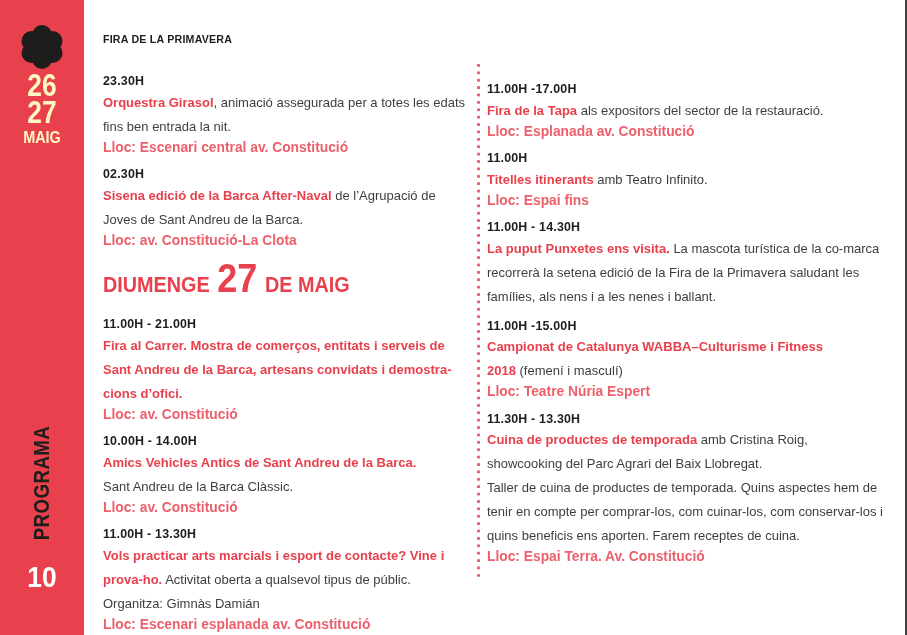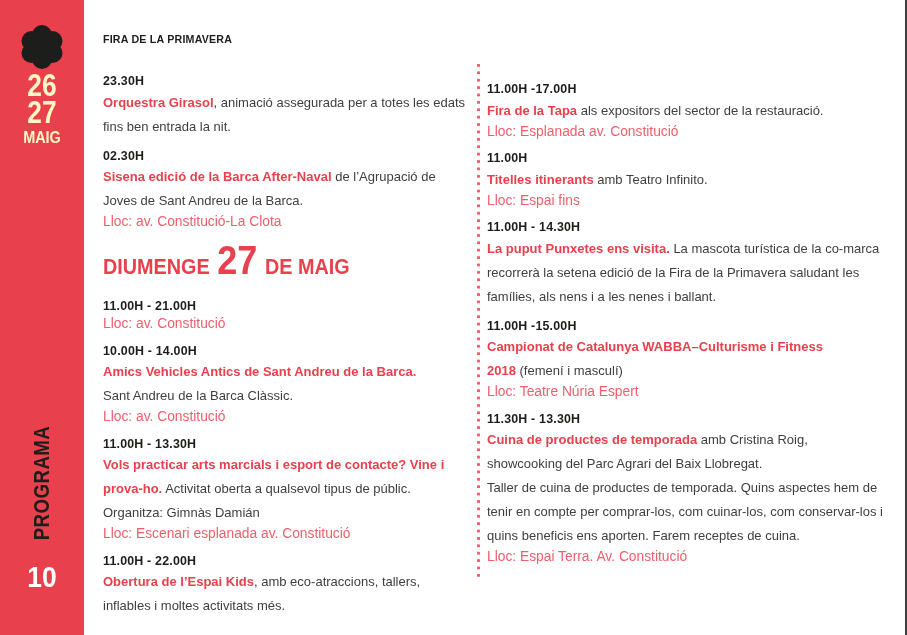--- a/index.html
+++ b/index.html
@@ -30,21 +30,21 @@
              background-image:radial-gradient(circle at 1.5px 1.5px, var(--red-light,#EC5F6B) 1.4px, rgba(0,0,0,0) 1.7px);
              background-size:3px 7.4px; background-repeat:repeat-y; }
 
   
   .event { margin-bottom:7px; }
   .time { display:inline-block; font-size:13.5px; font-weight:700; color:var(--ink,#1D1D1B);
           transform:scaleX(0.92); transform-origin:left bottom; line-height:18.5px; letter-spacing:0.2px; white-space:nowrap; }
   .body { font-size:13px; line-height:24px; color:var(--body,#3E3E3C); }
   .seg-title { color:var(--red,#E8404C); font-weight:700; }
   .seg-bold { font-weight:400; }
-  .lloc { font-size:13.8px; line-height:18.5px; font-weight:400; color:var(--red-light,#EC5F6B); }
+  .lloc { font-size:13.8px; line-height:18.5px; font-weight:700; color:var(--red-light,#EC5F6B); }
 
   .section-heading { color:var(--red,#E8404C); font-weight:700; transform:scaleX(0.9); transform-origin:left;
                      margin:10px 0 9px; white-space:nowrap; line-height:36px; }
   .section-heading .name, .section-heading .suffix { font-size:22px; }
   .section-heading .big { font-size:40px; margin:0 4px; }
 </style>
 </head>
 <body>
 
 <div class="page">
@@ -71,32 +71,32 @@
   </aside>
 
   <main class="content">
     <div class="doc-title">FIRA DE LA PRIMAVERA</div>
 
     <div class="divider"></div>
 
     <div class="columns">
       <div class="col col-left">
         <div id="left-events-top">
-            <div class="event"><div class="time">23.30H</div><div class="body"><span class="seg-title">Orquestra Girasol</span><span class="seg-body">, animació assegurada per a totes les edats fins ben entrada la nit.</span></div></div>
+            <div class="event"><div class="time">23.30H</div><div class="body"><span class="seg-title">Orquestra Girasol</span><span class="seg-body">, animació assegurada per a totes les edats fins ben entrada la nit.</span></div><div class="lloc">Lloc: Escenari central av. Constitució</div></div>
             <div class="event"><div class="time">02.30H</div><div class="body"><span class="seg-title">Sisena edició de la Barca After-Naval</span><span class="seg-body"> de l’Agrupació de Joves de Sant Andreu de la Barca.</span></div><div class="lloc">Lloc: av. Constitució-La Clota</div></div>
           </div>
 
         <div class="section-heading">
           <span class="name">DIUMENGE</span>
           <span class="big">27</span>
           <span class="suffix">DE MAIG</span>
         </div>
 
         <div id="left-events-bottom">
-            <div class="event"><div class="time">11.00H - 21.00H</div><div class="lloc">Lloc: av. Constitució</div></div>
+            <div class="event"><div class="time">11.00H - 21.00H</div><div class="body"><span class="seg-title">Fira al Carrer. Mostra de comerços, entitats i serveis de Sant Andreu de la Barca, artesans convidats i demostra-cions d’ofici.</span></div><div class="lloc">Lloc: av. Constitució</div></div>
             <div class="event"><div class="time">10.00H - 14.00H</div><div class="body"><span class="seg-title">Amics Vehicles Antics de Sant Andreu de la Barca.</span><br><span class="seg-body">Sant Andreu de la Barca Clàssic.</span><br></div><div class="lloc">Lloc: av. Constitució</div></div>
             <div class="event"><div class="time">11.00H - 13.30H</div><div class="body"><span class="seg-title">Vols practicar arts marcials i esport de contacte? Vine i prova-ho.</span><span class="seg-body"> Activitat oberta a qualsevol tipus de públic.</span><br><span class="seg-body">Organitza: Gimnàs Damián</span></div><div class="lloc">Lloc: Escenari esplanada av. Constitució</div></div>
             <div class="event"><div class="time">11.00H - 22.00H</div><div class="body"><span class="seg-title">Obertura de l’Espai Kids</span><span class="seg-body">, amb eco-atraccions, tallers, inflables i moltes activitats més.</span></div></div>
           </div>
       </div>
 
       <div class="col col-right">
         <div id="right-events">
             <div class="event"><div class="time">11.00H -17.00H</div><div class="body"><span class="seg-title">Fira de la Tapa</span><span class="seg-body"> als expositors del sector de la restauració.</span></div><div class="lloc">Lloc: Esplanada av. Constitució</div></div>
             <div class="event"><div class="time">11.00H</div><div class="body"><span class="seg-title">Titelles itinerants</span><span class="seg-body"> amb Teatro Infinito.</span></div><div class="lloc">Lloc: Espai fins</div></div>

